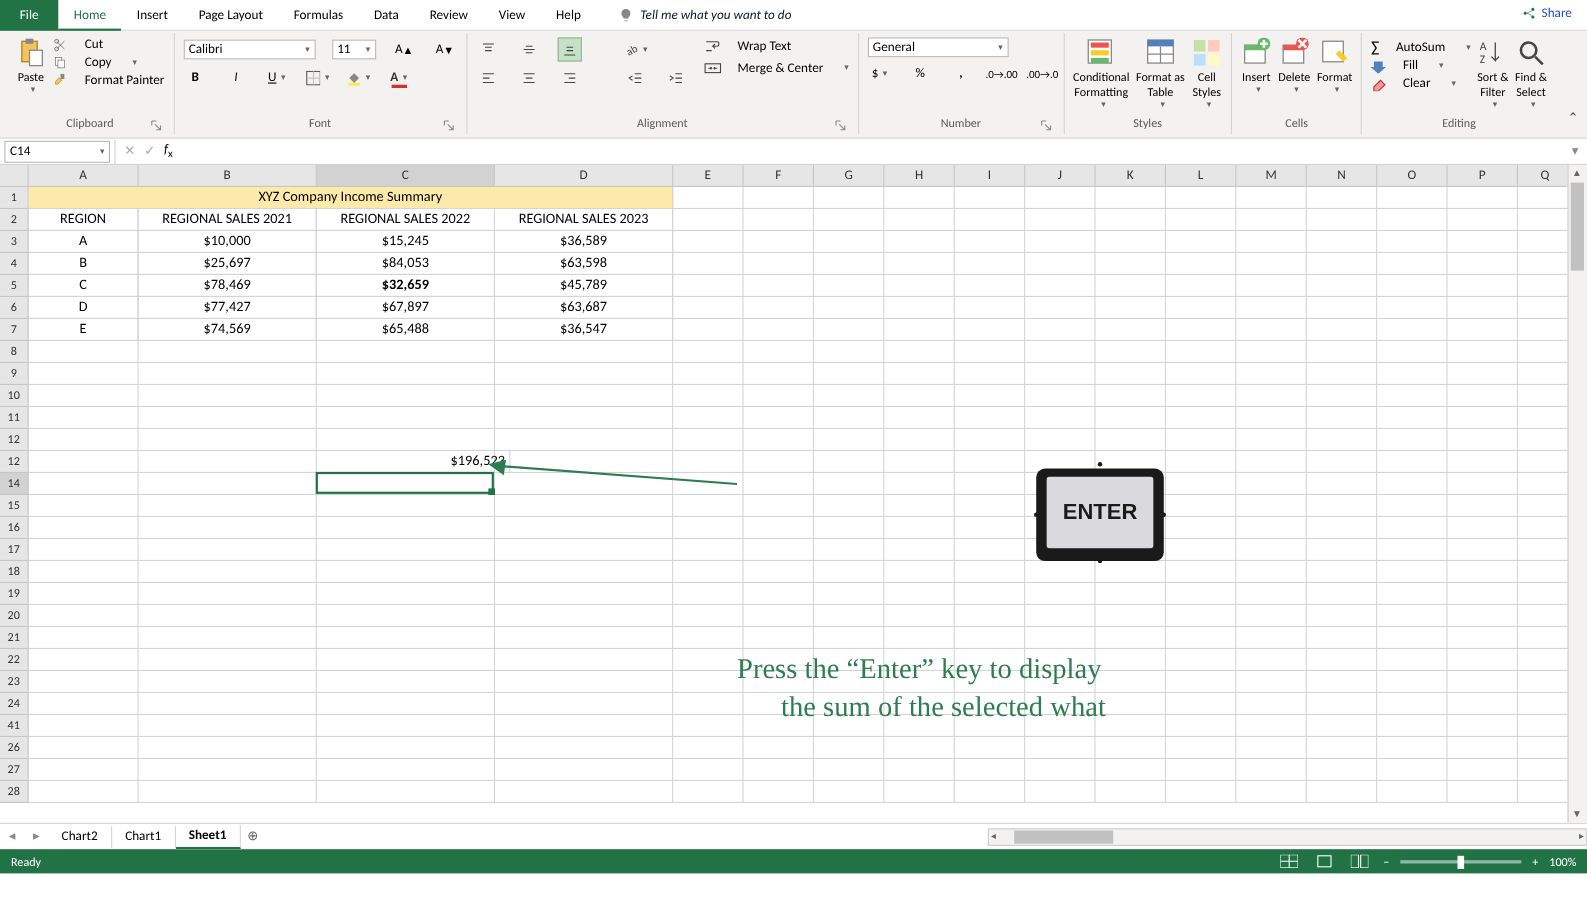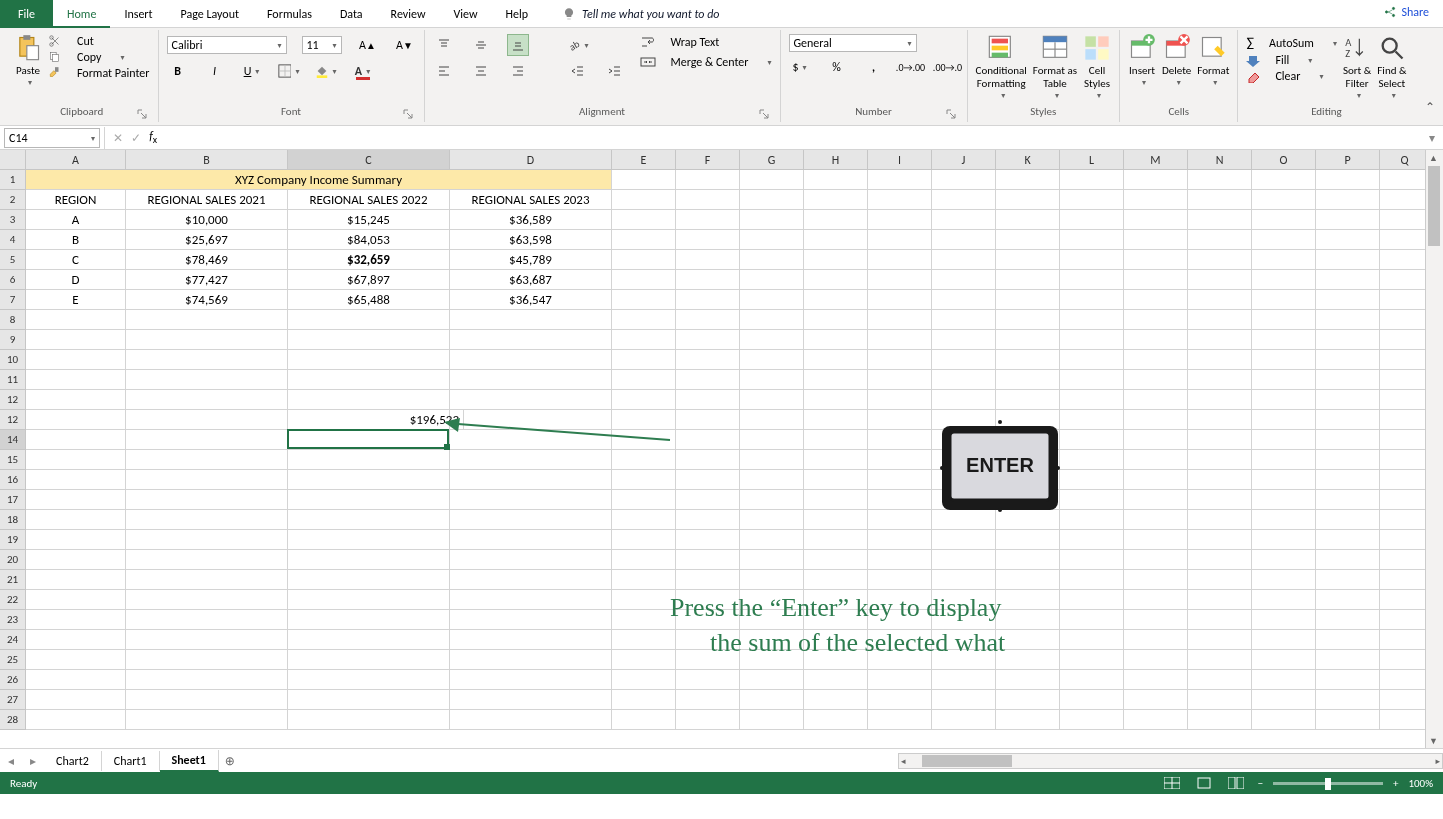--- a/index.html
+++ b/index.html
@@ -487,21 +487,21 @@
         <div class="rowh">15</div>
         <div class="rowh">16</div>
         <div class="rowh">17</div>
         <div class="rowh">18</div>
         <div class="rowh">19</div>
         <div class="rowh">20</div>
         <div class="rowh">21</div>
         <div class="rowh">22</div>
         <div class="rowh">23</div>
         <div class="rowh">24</div>
-        <div class="rowh">25</div>
+        <div class="rowh">41</div>
         <div class="rowh">26</div>
         <div class="rowh">27</div>
         <div class="rowh">28</div>
       </div>
     <div class="cells" id="cells" style="flex:1">
         <div class="cell" style="left: 0px; top: 0px; width: 100px;"></div>
         <div class="cell" style="left: 100px; top: 0px; width: 162px;"></div>
         <div class="cell" style="left: 262px; top: 0px; width: 162px;"></div>
         <div class="cell" style="left: 424px; top: 0px; width: 162px;"></div>
         <div class="cell" style="left: 586px; top: 0px; width: 64px;"></div>

